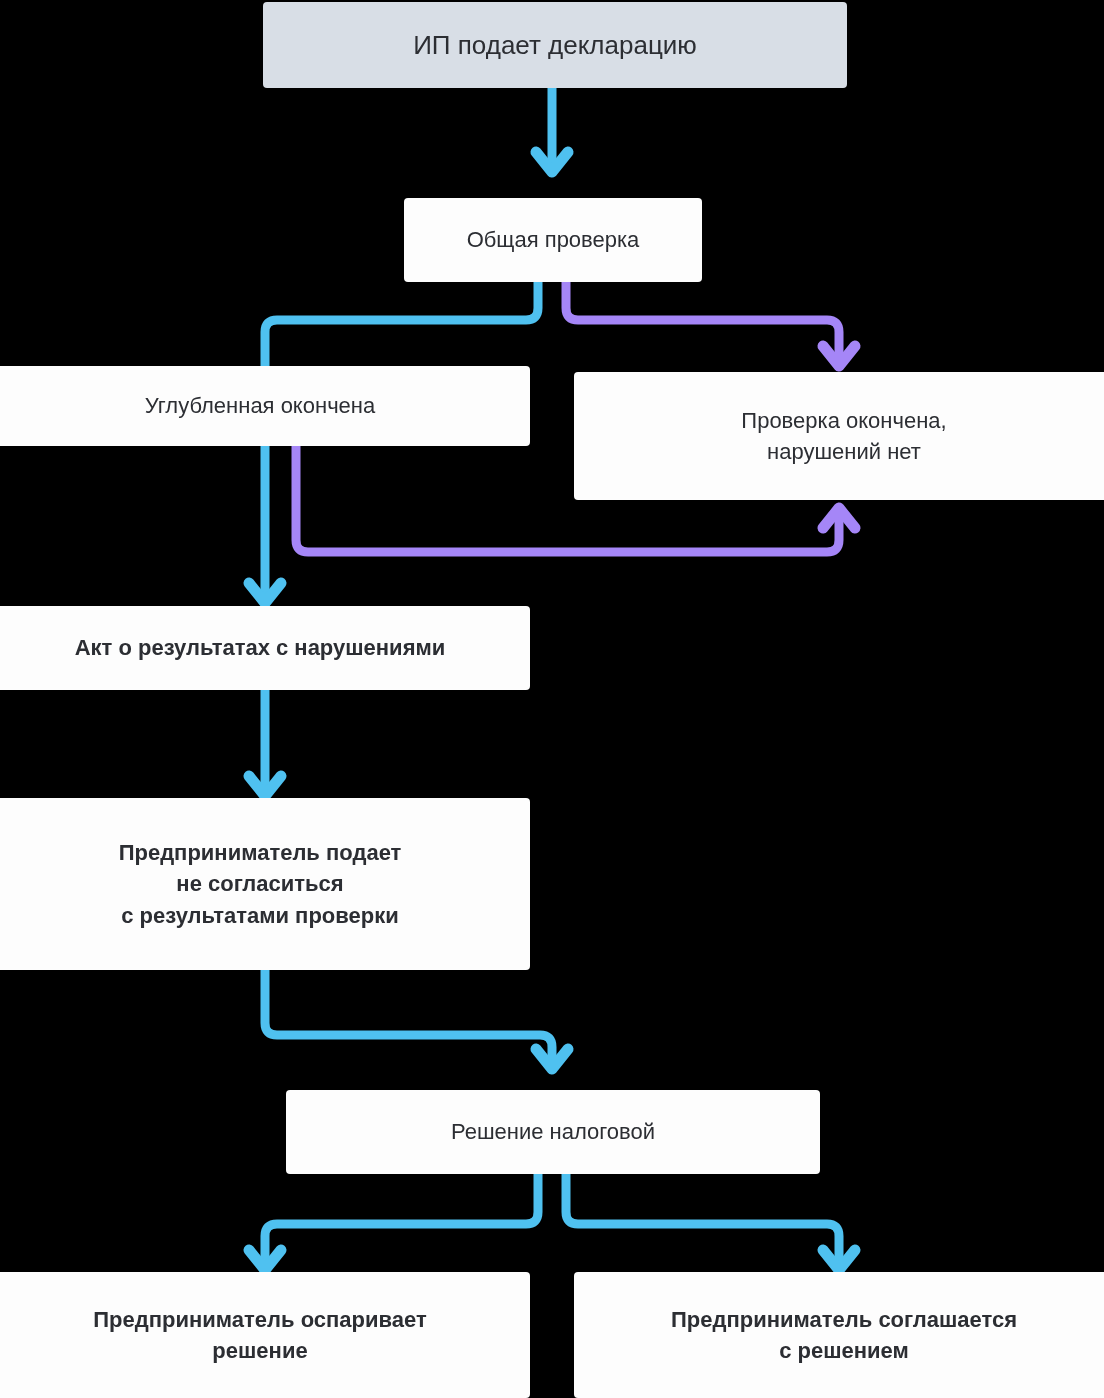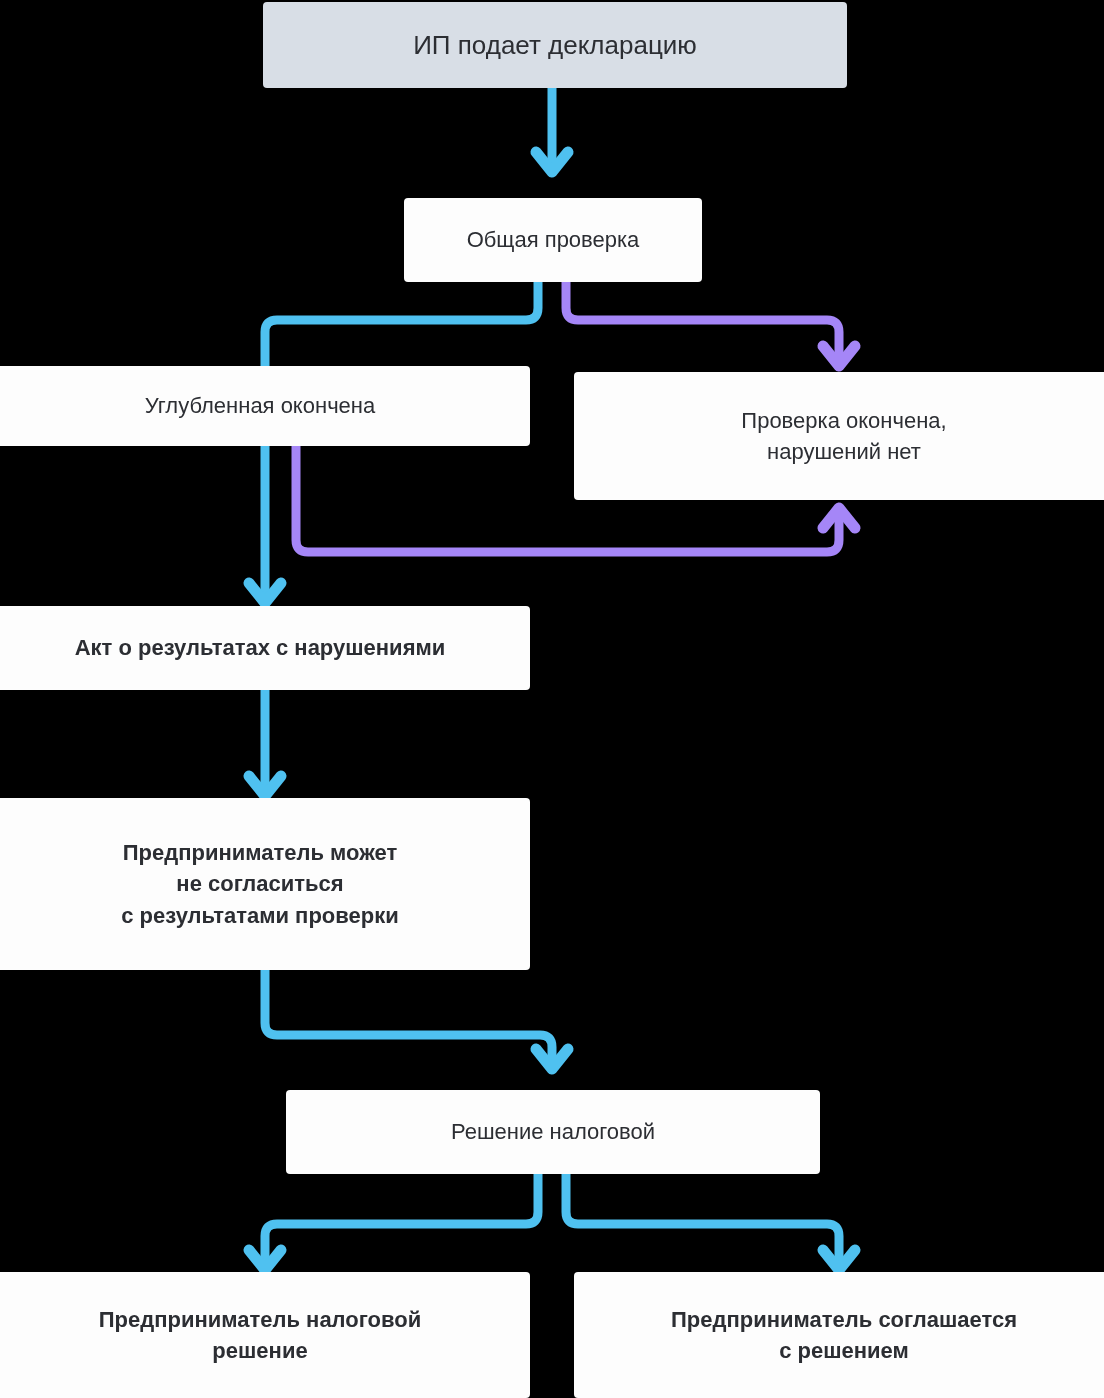--- a/index.html
+++ b/index.html
@@ -120,31 +120,31 @@
   <div class="node plain flush-right" style="left:574px; top:372px; width:540px; height:128px;">
     <span class="label">Проверка окончена,
 нарушений нет</span>
   </div>
 
   <div class="node bold flush-left" style="left:-10px; top:606px; width:540px; height:84px;">
     <span class="label">Акт о результатах с нарушениями</span>
   </div>
 
   <div class="node bold flush-left" style="left:-10px; top:798px; width:540px; height:172px;">
-    <span class="label">Предприниматель может
+    <span class="label">Предприниматель подает
 не согласиться
 с результатами проверки</span>
   </div>
 
   <div class="node plain" style="left:286px; top:1090px; width:534px; height:84px;">
     <span class="label">Решение налоговой</span>
   </div>
 
   <div class="node bold flush-left" style="left:-10px; top:1272px; width:540px; height:126px;">
-    <span class="label">Предприниматель налоговой
+    <span class="label">Предприниматель оспаривает
 решение</span>
   </div>
 
   <div class="node bold flush-right" style="left:574px; top:1272px; width:540px; height:126px;">
     <span class="label">Предприниматель соглашается
 с решением</span>
   </div>
 
 </div>
 

